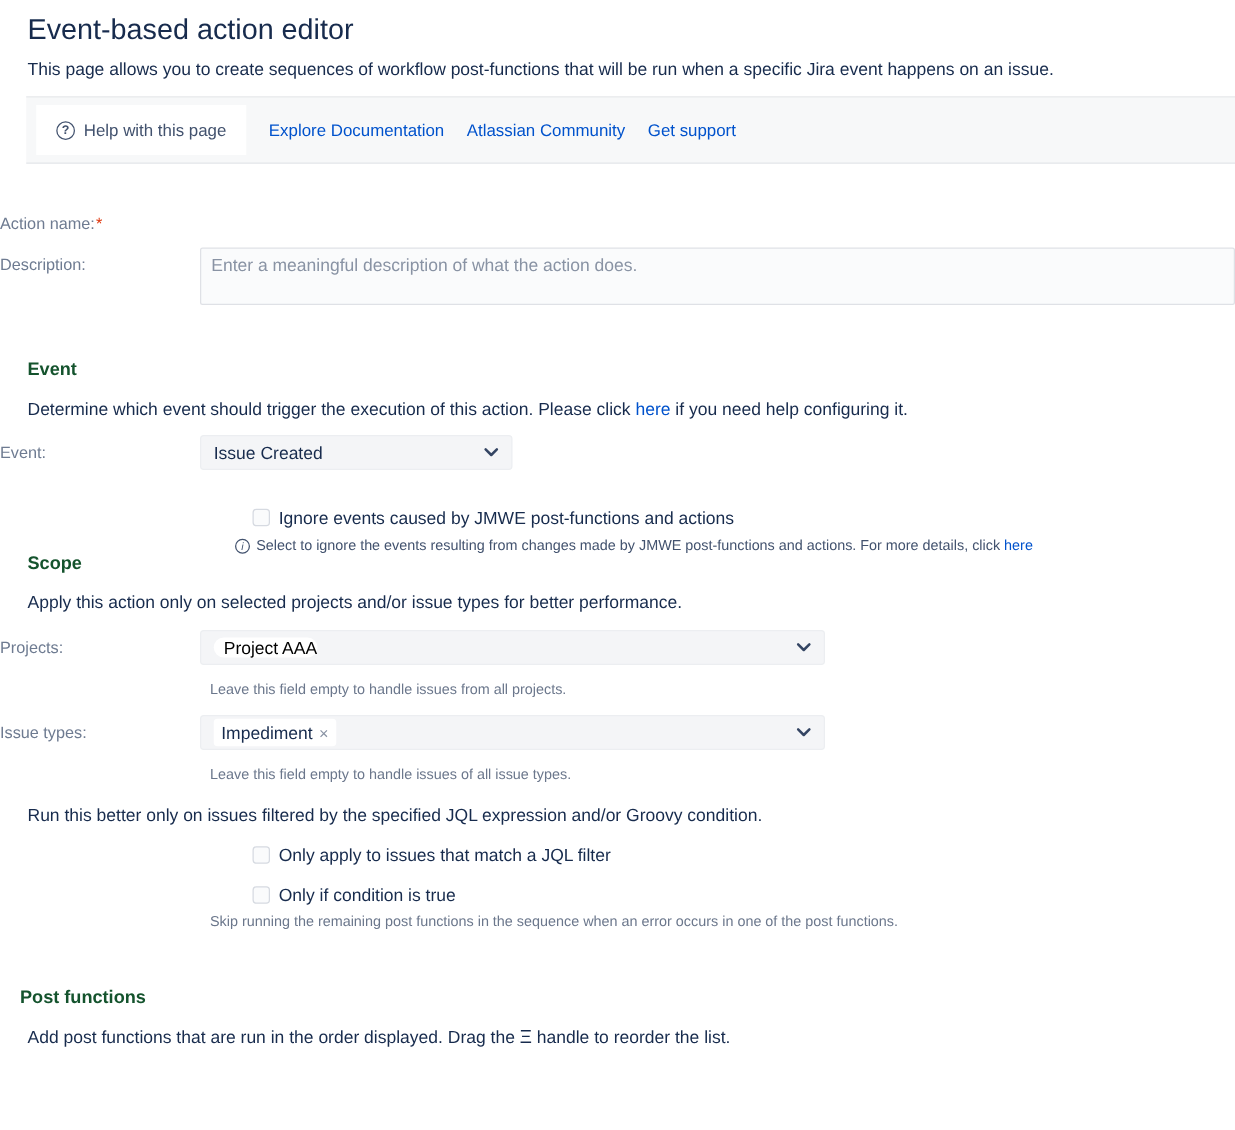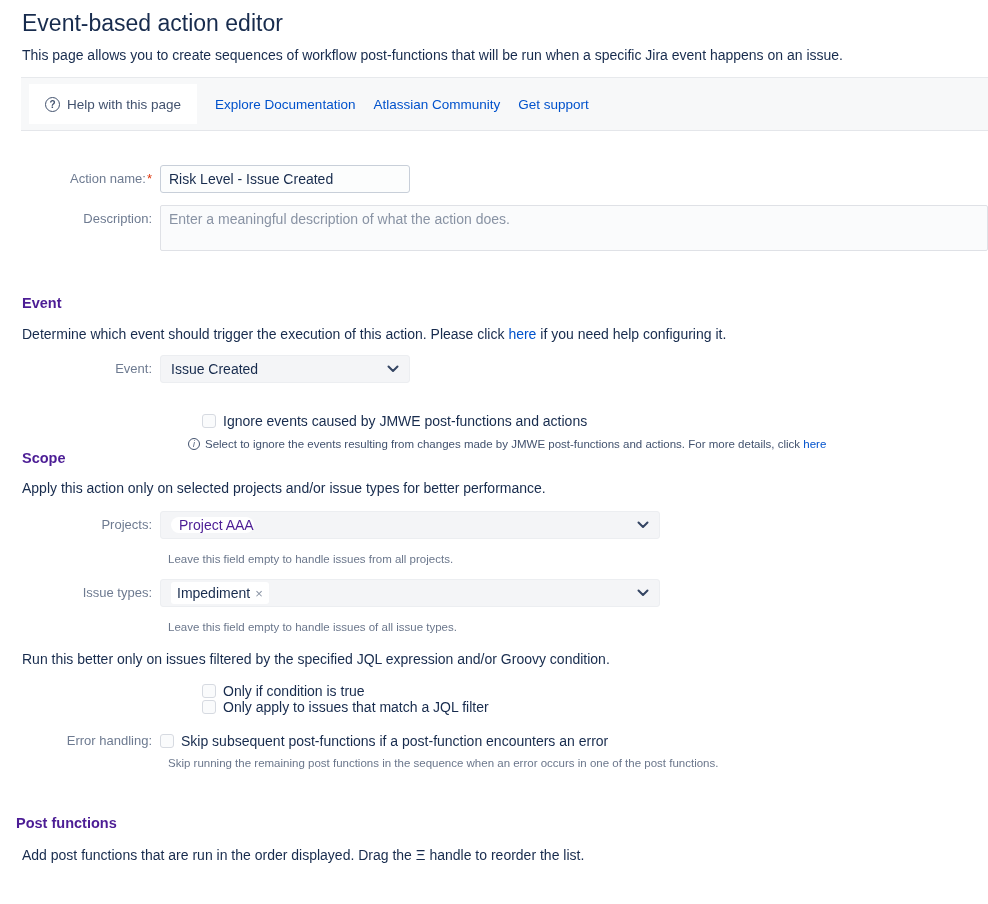--- a/index.html
+++ b/index.html
@@ -53,21 +53,21 @@
     display: inline-flex; align-items: center; justify-content: center;
   }
   a.help-link { color: #0052cc; font-size: 13.5px; text-decoration: none; cursor: pointer; }
   a.inline-link { color: #0052cc; text-decoration: none; cursor: pointer; }
 
   
   .form-area { margin-top: 34px; }
   .form-row { display: flex; align-items: flex-start; }
   .field-label {
     flex: 0 0 160px;
-    text-align: right;
+    text-align: left;
     padding-right: 8px;
     padding-top: 6px;
     color: #6e7b91;
     font-size: 13px;
   }
   .req { color: #de350b; margin-left: 1px; }
   .text-input {
     width: 250px; height: 28px;
     border: 1px solid #c8cfd9;
     background: #fcfdfd;
@@ -84,21 +84,21 @@
     background: #fafbfc;
     border-radius: 2px;
     padding: 5px 8px;
     font-family: "Liberation Sans", sans-serif;
     font-size: 14px;
     color: #172b4d;
     resize: none;
   }
   .desc-textarea::placeholder, .text-input::placeholder { color: #8993a4; }
 
-  h2.section-heading { font-size: 14.5px; font-weight: bold; color: #4c1d95; }
+  h2.section-heading { font-size: 14.5px; font-weight: bold; color: #14532d; }
   .section-intro { color: #172b4d; }
 
   
   .select {
     height: 28px;
     background: #f4f5f7;
     border: 1px solid #eceef1;
     border-radius: 3px;
     display: flex;
     align-items: center;
@@ -112,21 +112,21 @@
   .chevron-icon { display: inline-flex; }
 
   .pill-input {
     background: #ffffff;
     border-radius: 10px;
     height: 21px;
     width: 330px;
     line-height: 21px;
     padding-left: 8px;
     font-size: 14px;
-    color: #4c1d95;
+    color: #000000;
   }
   .tag {
     background: #ffffff;
     border-radius: 3px;
     height: 22px;
     display: inline-flex;
     align-items: center;
     padding: 0 6px;
     font-size: 14px;
     color: #172b4d;
@@ -205,21 +205,20 @@
     </div>
     <a class="help-link">Explore Documentation</a>
     <a class="help-link">Atlassian Community</a>
     <a class="help-link">Get support</a>
   </div>
 
   <div class="form-area">
 
     <div class="form-row name-row">
       <label class="field-label"><span>Action name:</span><span class="req">*</span></label>
-      <input type="text" class="text-input" value="Risk Level - Issue Created" style="">
     </div>
 
     <div class="form-row desc-row">
       <label class="field-label">Description:</label>
       <textarea class="desc-textarea" placeholder="Enter a meaningful description of what the action does." style=""></textarea>
     </div>
 
     <h2 class="section-heading px mt-evt-h">Event</h2>
     <p class="section-intro px mt-evt-p"><span>Determine which event should trigger the execution of this action. Please click </span><a class="inline-link">here</a><span> if you need help configuring it.</span></p>
 
@@ -277,35 +276,28 @@
           <svg width="12" height="8" viewBox="0 0 12 8">
               <path d="M1.5 1.5 L6 6 L10.5 1.5" fill="none" stroke="#344563" stroke-width="2" stroke-linecap="round" stroke-linejoin="round"></path>
             </svg>
         </span>
       </div>
     </div>
     <p class="sub-help mt-help2">Leave this field empty to handle issues of all issue types.</p>
 
     <p class="section-intro px mt-filter-p">Run this better only on issues filtered by the specified JQL expression and/or Groovy condition.</p>
 
+    <div class="checkbox-row indent mt-chk2">
+      <span class="checkbox"></span>
+      <span class="checkbox-label">Only apply to issues that match a JQL filter</span>
+    </div>
     <div class="checkbox-row indent">
       <span class="checkbox"></span>
       <span class="checkbox-label">Only if condition is true</span>
     </div>
-    <div class="checkbox-row indent mt-chk2">
-      <span class="checkbox"></span>
-      <span class="checkbox-label">Only apply to issues that match a JQL filter</span>
-    </div>
-
-    <div class="form-row mt-err">
-      <label class="field-label" style="padding-top:0;">Error handling:</label>
-      <div class="checkbox-row">
-        <span class="checkbox"></span>
-        <span class="checkbox-label">Skip subsequent post-functions if a post-function encounters an error</span>
-      </div>
-    </div>
+
     <p class="sub-help err-help">Skip running the remaining post functions in the sequence when an error occurs in one of the post functions.</p>
 
     <h2 class="section-heading px mt-pf-h">Post functions</h2>
     <p class="section-intro px"><span>Add post functions that are run in the order displayed. Drag the </span><span class="drag-glyph">Ξ</span><span> handle to reorder the list.</span></p>
 
   </div>
 </div>
 
 </body></html>

